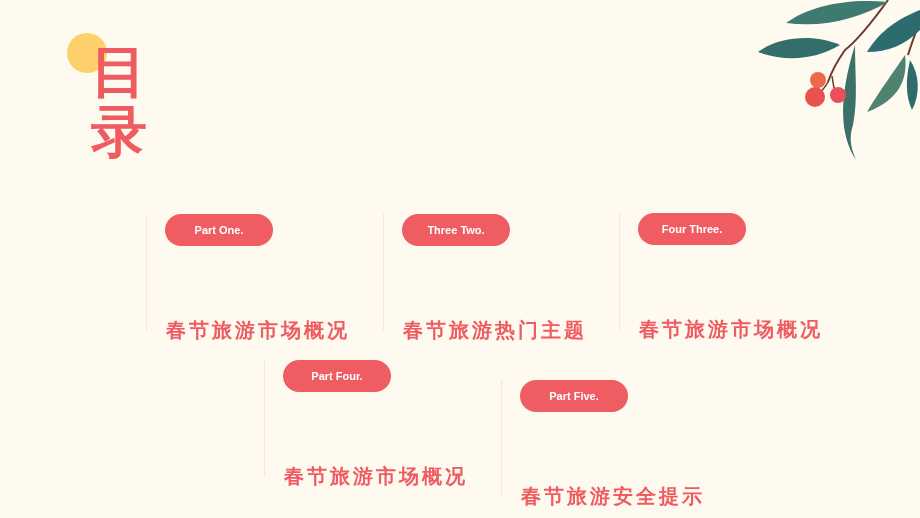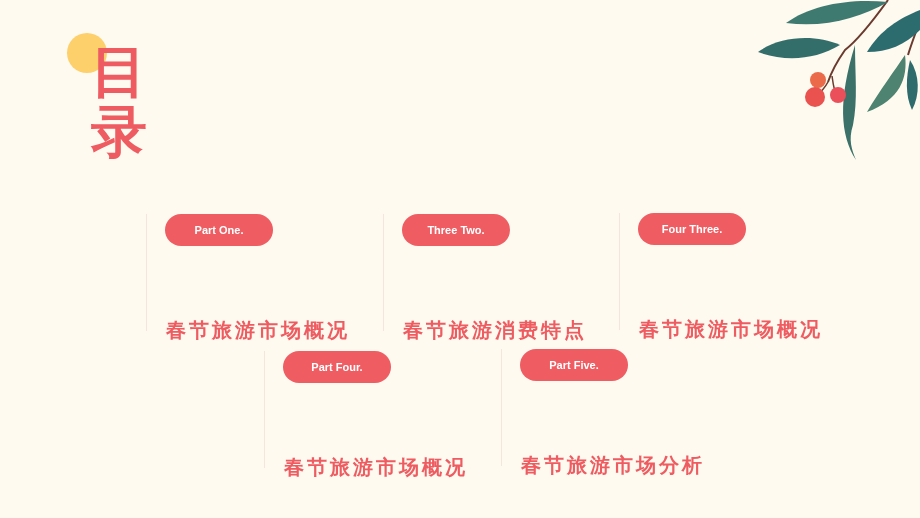--- a/index.html
+++ b/index.html
@@ -67,34 +67,34 @@
 
   <div class="card" style="left:146px; top:214px;">
     <div class="divider"></div>
     <div class="pill">Part One.</div>
     <div class="heading">春节旅游市场概况</div>
   </div>
 
   <div class="card" style="left:383px; top:214px;">
     <div class="divider"></div>
     <div class="pill">Three Two.</div>
-    <div class="heading">春节旅游消费特点</div>
+    <div class="heading">春节旅游热门主题</div>
   </div>
 
   <div class="card" style="left:619px; top:213px;">
     <div class="divider"></div>
     <div class="pill">Four Three.</div>
     <div class="heading">春节旅游市场概况</div>
   </div>
 
-  <div class="card" style="left:264px; top:351px;">
+  <div class="card" style="left:264px; top:360px;">
     <div class="divider"></div>
     <div class="pill">Part Four.</div>
     <div class="heading">春节旅游市场概况</div>
   </div>
 
-  <div class="card" style="left:501px; top:349px;">
+  <div class="card" style="left:501px; top:380px;">
     <div class="divider"></div>
     <div class="pill">Part Five.</div>
-    <div class="heading">春节旅游市场分析</div>
+    <div class="heading">春节旅游安全提示</div>
   </div>
 
 </div>
 
 </body></html>

